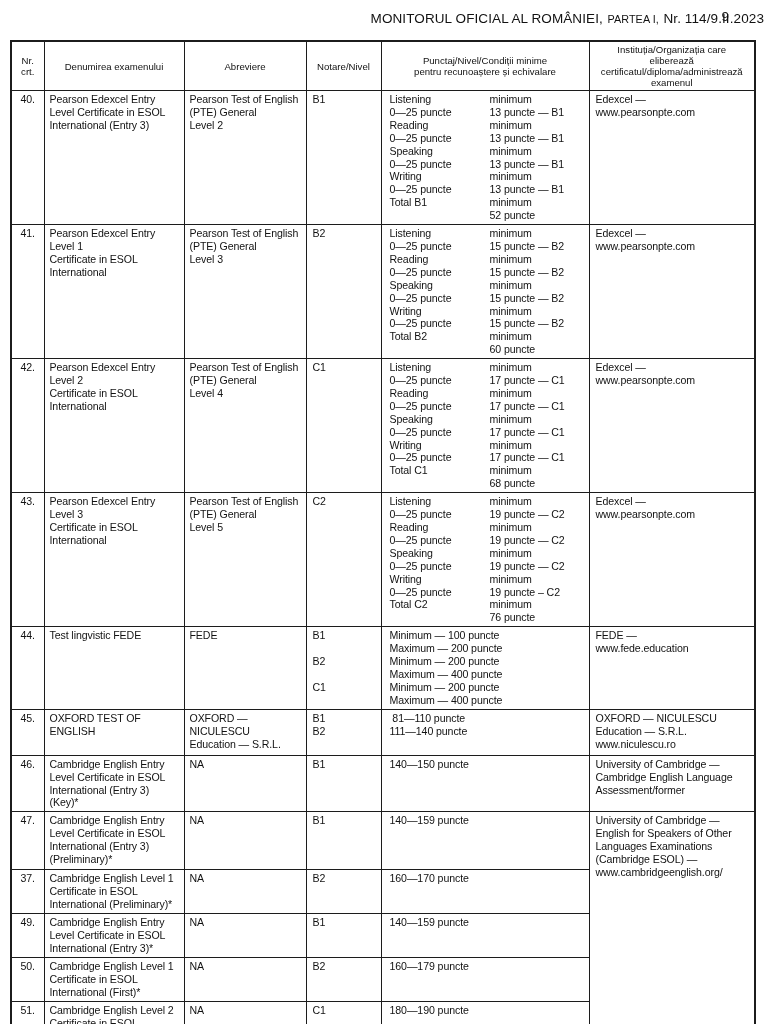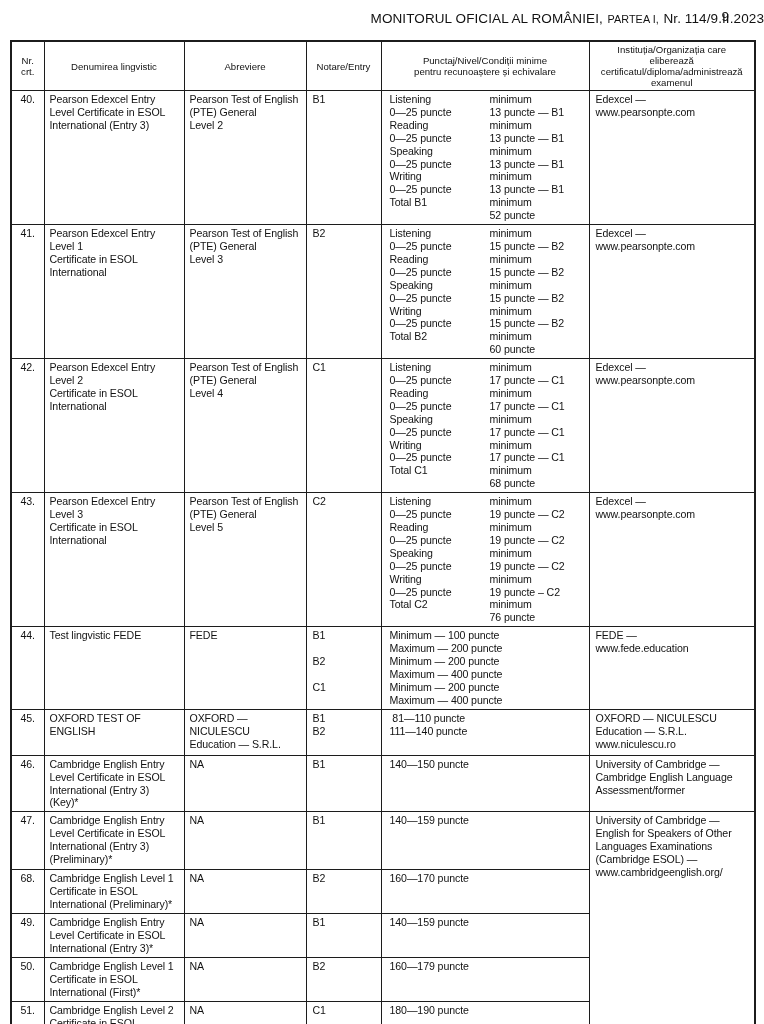--- a/index.html
+++ b/index.html
@@ -70,23 +70,23 @@
       <col style="width: 140px;">
       <col style="width: 122px;">
       <col style="width: 75px;">
       <col style="width: 208px;">
       <col style="width: 166px;">
     </colgroup>
   <thead>
     <tr id="head-row">
         <th>Nr.
 crt.</th>
-        <th>Denumirea lingvistic</th>
+        <th>Denumirea examenului</th>
         <th>Abreviere</th>
-        <th>Notare/Entry</th>
+        <th>Notare/Nivel</th>
         <th>Punctaj/Nivel/Condiții minime
 pentru recunoaștere și echivalare</th>
         <th>Instituția/Organizația care eliberează
 certificatul/diploma/administrează
 examenul</th>
       </tr>
   </thead>
   <tbody id="body-rows">
       <tr style="height: 134px;">
         <td class="c-nr">40.</td>
@@ -265,21 +265,21 @@
         <td class="c-abbr">NA</td>
         <td class="c-level">B1</td>
         <td class="c-score">140—159 puncte</td>
         <td class="c-inst" rowspan="5">University of Cambridge —
 English for Speakers of Other
 Languages Examinations
 (Cambridge ESOL) —
 www.cambridgeenglish.org/</td>
       </tr>
       <tr style="height: 42px;">
-        <td class="c-nr">68.</td>
+        <td class="c-nr">37.</td>
         <td class="c-name">Cambridge English Level 1
 Certificate in ESOL
 International (Preliminary)*</td>
         <td class="c-abbr">NA</td>
         <td class="c-level">B2</td>
         <td class="c-score">160—170 puncte</td>
       </tr>
       <tr style="height: 44px;">
         <td class="c-nr">49.</td>
         <td class="c-name">Cambridge English Entry

